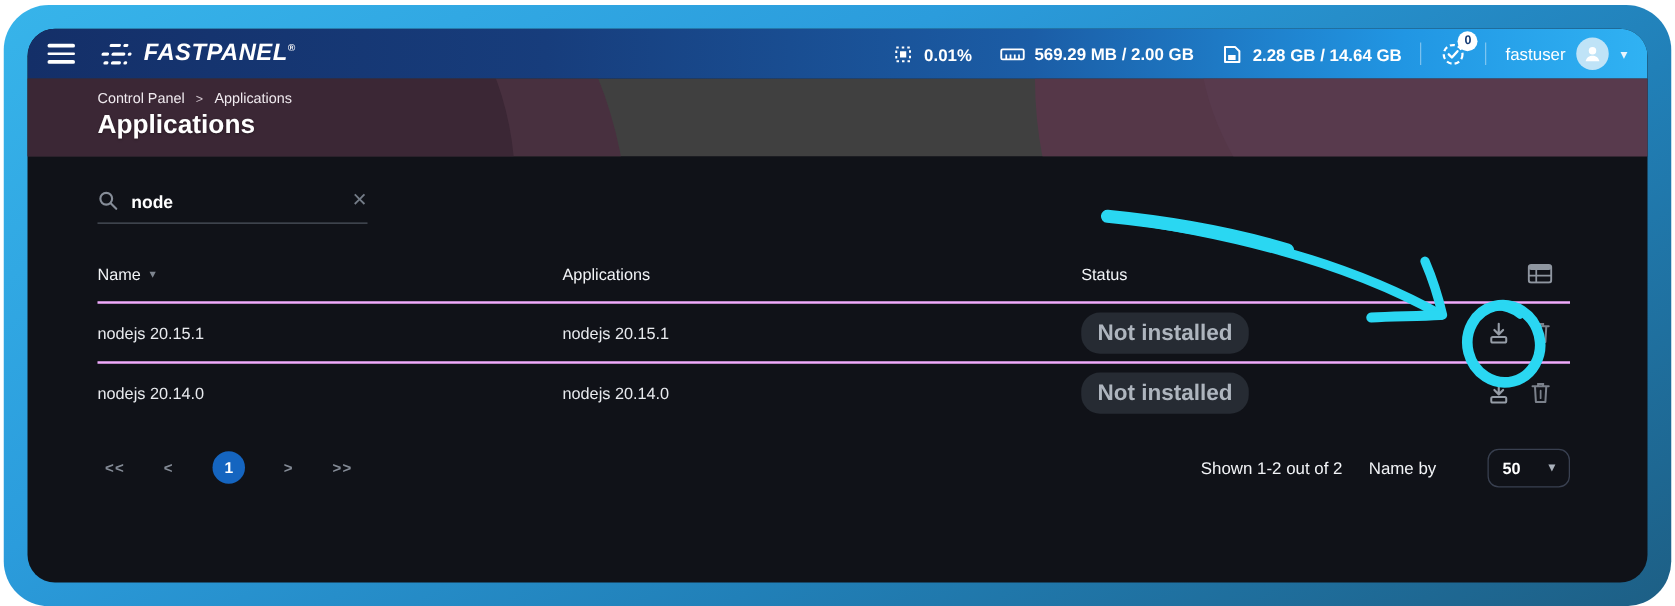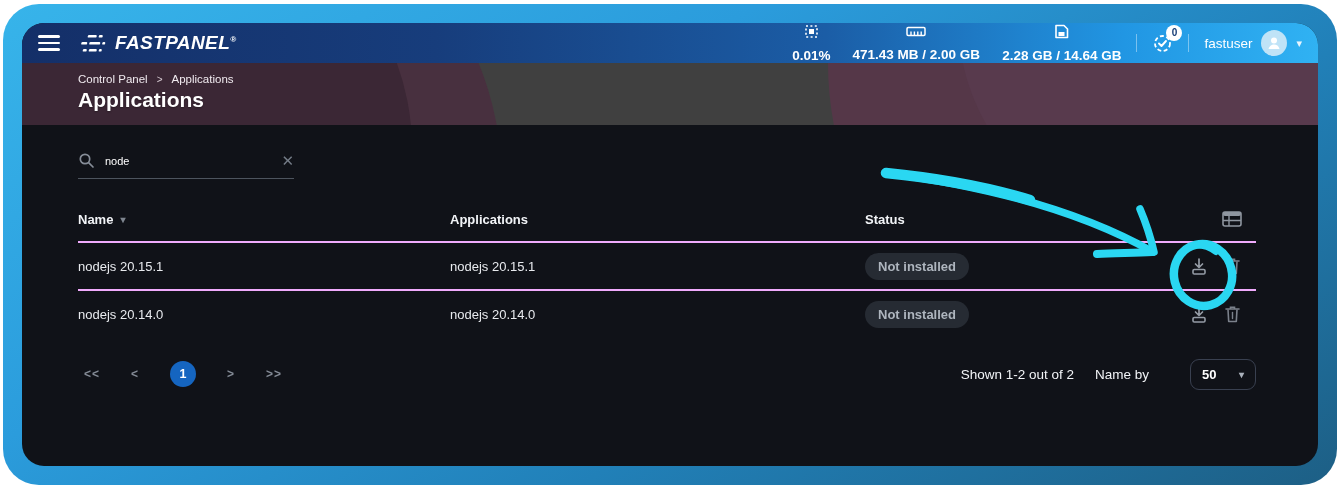--- a/index.html
+++ b/index.html
@@ -10,21 +10,21 @@
 
   
   .topbar { position:relative; height:40px; display:flex; align-items:center; padding:0 16px;
             background:linear-gradient(90deg,#142f68 0%,#173d7c 32%,#1b5da6 62%,#2196e3 85%,#30b2f3 100%); color:#fff; }
   .burger { width:22px; display:flex; flex-direction:column; gap:4px; cursor:pointer; }
   .burger span { height:2.5px; background:#fff; border-radius:2px; }
   .logo { display:flex; align-items:center; gap:8px; margin-left:20px; cursor:pointer; }
   .logo-text { font-size:19px; font-weight:800; font-style:italic; letter-spacing:.4px; }
   .logo-reg { font-size:8px; vertical-align:super; font-weight:700; }
   .stats { margin-left:auto; display:flex; align-items:center; font-size:13.5px; font-weight:700; }
-  .stat { display:flex; align-items:center; gap:8px; margin-left:22px;flex-direction:column; }
+  .stat { display:flex; align-items:flex-end; gap:8px; margin-left:22px; }
   .vdiv { width:1px; height:18px; background:rgba(255,255,255,.4); margin:0 15px; }
   .tasks { position:relative; display:flex; cursor:pointer; }
   .tasks-badge { position:absolute; top:-8px; right:-9px; width:16px; height:16px; border-radius:50%;
                  background:#fff; color:#143b75; font-size:10px; font-weight:800;
                  display:flex; align-items:center; justify-content:center; }
   .user { display:flex; align-items:center; gap:9px; font-size:13.5px; font-weight:400; cursor:pointer; }
   .avatar { width:26px; height:26px; border-radius:50%; background:#bfe3f7; display:flex; align-items:center; justify-content:center; }
   .chev { font-size:11px; color:#eaf5fd; }
 
   
@@ -38,31 +38,31 @@
   .crumbs { display:flex; align-items:center; gap:9px; font-size:11.5px; color:#f0eaef; }
   .crumb { cursor:pointer; }
   .crumb-sep { font-size:10px; color:#d8ccd4; }
   .page-title { margin-top:3px; font-size:21px; font-weight:700; text-shadow:0 1px 2px rgba(0,0,0,.35); }
 
   
   .content { position:relative; padding:0 62px 0 56px; color:#e8eaee; }
   .search { margin-top:27px; width:216px; display:flex; align-items:center; gap:10px;
             border-bottom:1px solid #4d545e; padding-bottom:9px; }
   .search input { flex:1; background:transparent; border:none; outline:none; color:#fff;
-                  font-weight:400; font-size:11px; font-family:inherit; min-width:0; }
+                  font-weight:700; font-size:14px; font-family:inherit; min-width:0; }
   .search .clear { color:#747c87; font-size:15px; cursor:pointer; line-height:1; }
 
   .thead, .trow { display:grid; grid-template-columns:372px 415px 1fr 76px; align-items:center; }
-  .thead { margin-top:18px; height:44px; font-size:13px; font-weight:700; color:#f2f4f7; }
+  .thead { margin-top:18px; height:44px; font-size:13px; font-weight:400; color:#f2f4f7; }
   .th-name { display:flex; align-items:center; gap:7px; cursor:pointer; }
   .sort-arrow { font-size:10px; color:#7e858f; }
   .col-icons { display:flex; justify-content:flex-end; gap:14px; padding-right:14px; color:#8f96a0; }
   .trow { height:48px; border-top:2px solid #f0abfc; font-size:13px; }
   .trow:last-of-type { border-bottom:1px solid #23272f; }
-  .badge { display:inline-block; background:#262b33; color:#aeb5be; font-weight:700; font-size:13px;
+  .badge { display:inline-block; background:#262b33; color:#aeb5be; font-weight:700; font-size:18px;
            padding:6px 13px; border-radius:15px; }
   .icon-btn { cursor:pointer; display:flex; }
 
   
   .foot { margin-top:17px; display:flex; align-items:center; height:40px; position:relative; }
   .pager { display:flex; align-items:center; gap:31px; margin-left:6px; color:#848b96;
            font-size:12px; font-weight:700; letter-spacing:1px; }
   .pg { cursor:pointer; }
   .pg-circle { width:26px; height:26px; border-radius:50%; background:#1565c0; color:#fff;
                display:flex; align-items:center; justify-content:center; font-size:12.5px;
@@ -111,21 +111,21 @@
             <rect x="3" y="3" width="11" height="11" fill="none" stroke="#fff" stroke-width="1.6" stroke-dasharray="2 2.4"></rect>
             <rect x="6" y="6" width="5" height="5" fill="#fff"></rect>
           </svg>
           <span>0.01%</span>
         </div>
         <div class="stat">
           <svg width="20" height="15" viewBox="0 0 20 15">
             <rect x="1" y="3.5" width="18" height="8" rx="1.2" fill="none" stroke="#fff" stroke-width="1.5"></rect>
             <path d="M5 7.5v4 M8.4 7.5v4 M11.8 7.5v4 M15.2 7.5v4" stroke="#fff" stroke-width="1.4" fill="none"></path>
           </svg>
-          <span>471.43 MB / 2.00 GB</span>
+          <span>569.29 MB / 2.00 GB</span>
         </div>
         <div class="stat">
           <svg width="17" height="17" viewBox="0 0 17 17">
             <path d="M3 2.5h8l3.5 3.5v8.5H3z" fill="none" stroke="#fff" stroke-width="1.6" stroke-linejoin="round"></path>
             <rect x="5.5" y="9" width="6" height="4" fill="#fff"></rect>
           </svg>
           <span>2.28 GB / 14.64 GB</span>
         </div>
       </div>
 

